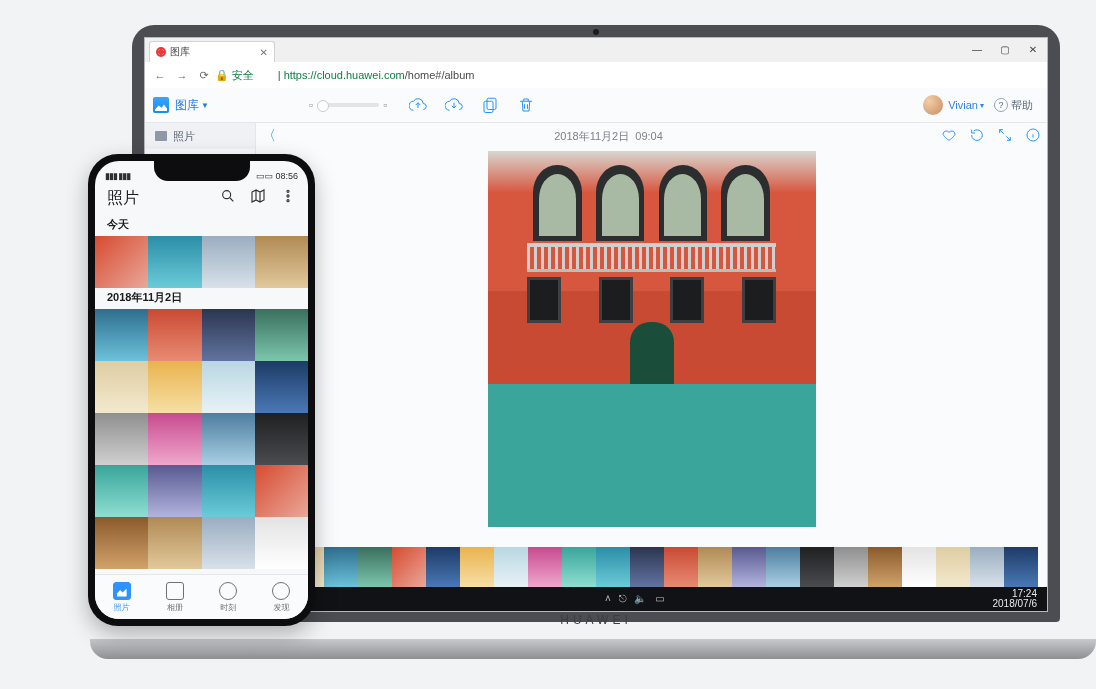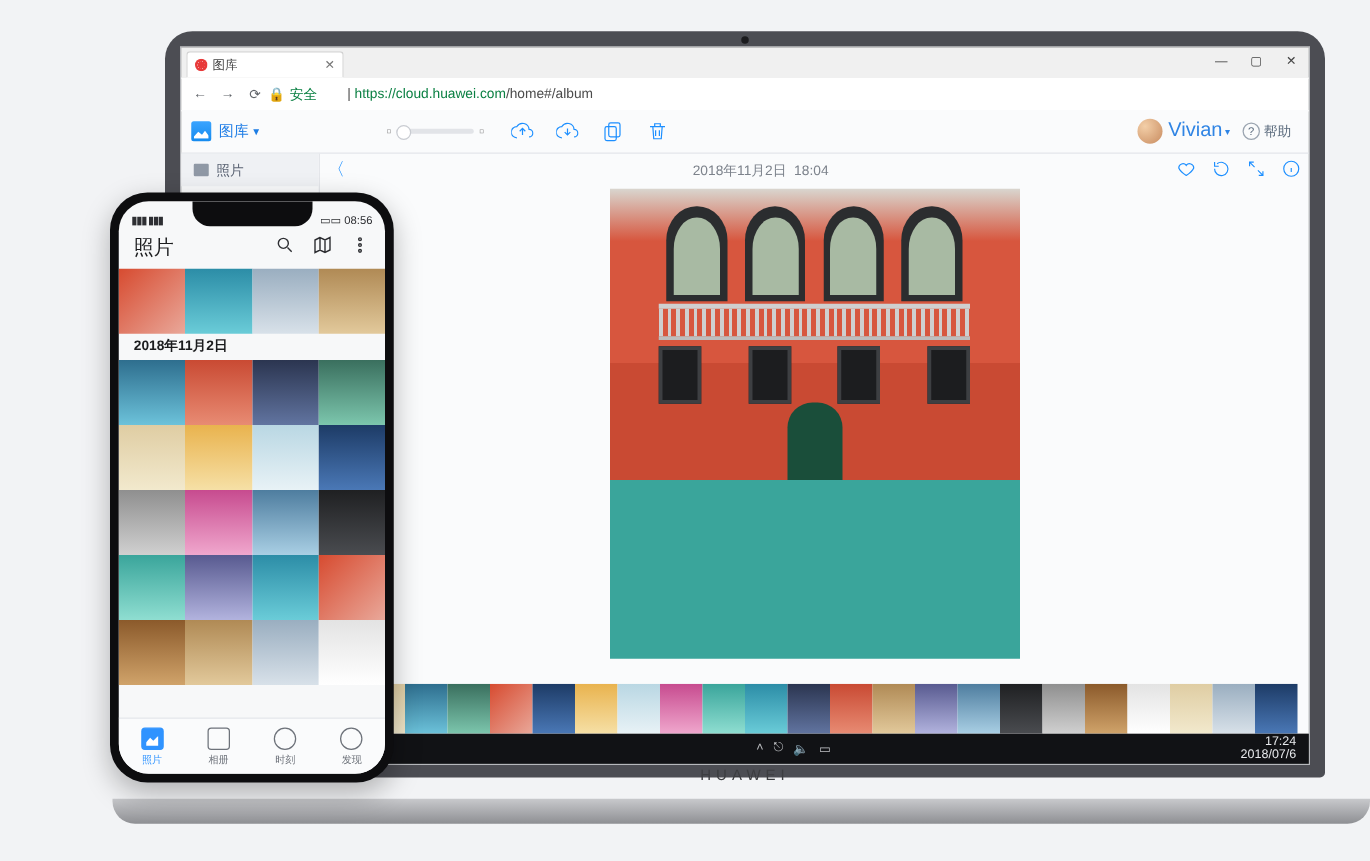--- a/index.html
+++ b/index.html
@@ -1,18 +1,18 @@
 <!DOCTYPE html>
 <html><head>
 <meta charset="utf-8">
 <style>
 html,body{margin:0;padding:0;width:1096px;height:689px;background:#f2f3f5;font-family:"Segoe UI","Microsoft YaHei",Arial,sans-serif;overflow:hidden;position:relative;}
 
 .laptop{position:absolute;left:132px;top:25px;width:928px;height:597px;background:#4c4d53;border-radius:22px 22px 4px 4px;}
-.laptop-inner{position:absolute;left:12px;top:12px;right:12px;bottom:10px;background:#737373;border:1px solid #b6b8bc;}
+.laptop-inner{position:absolute;left:12px;top:12px;right:12px;bottom:10px;background:#fca5a5;border:1px solid #b6b8bc;}
 .laptop-cam{position:absolute;left:50%;top:4px;width:6px;height:6px;margin-left:-3px;background:#1b1b1e;border-radius:50%;}
 .laptop-base{position:absolute;left:90px;right:0;bottom:30px;height:20px;background:linear-gradient(#c8c9cc,#8e8f93);border-radius:0 0 18px 18px;}
 .laptop-badge{position:absolute;left:50%;transform:translateX(-50%);bottom:-5px;font-size:12px;letter-spacing:4px;color:#3c3d40;}
 
 .chrome{position:absolute;left:0;top:0;right:0;height:24px;background:#f0f0f0;border-bottom:1px solid #d2d2d2;display:flex;align-items:flex-end;}
 .chrome .tab{margin-left:4px;height:20px;width:112px;background:#ffffff;border:1px solid #d2d2d2;border-bottom:none;border-radius:3px 3px 0 0;display:flex;align-items:center;padding:0 6px;font-size:10px;color:#444;}
 .chrome .tab .favicon{width:10px;height:10px;background:radial-gradient(circle,#e83a3a 40%,#f0a3a3 42%,transparent 44%),conic-gradient(#e83a3a 0 360deg);border-radius:50%;margin-right:4px;}
 .chrome .tab .tab-x{margin-left:auto;color:#777;font-size:10px;}
 .chrome .win-ctrl{margin-left:auto;display:flex;}
 .chrome .win-ctrl div{width:28px;height:24px;text-align:center;line-height:24px;font-size:10px;color:#444;}
@@ -29,21 +29,21 @@
 .wa-bar .title{color:#207ee6;}
 .wa-bar .caret{color:#1d7de4;margin-left:2px;font-size:8px;}
 .wa-bar .slider{display:flex;align-items:center;margin-left:100px;color:#999;}
 .wa-bar .slider .knob{width:62px;height:4px;background:#e2e4e8;border-radius:2px;margin:0 4px;position:relative;}
 .wa-bar .slider .knob::before{content:"";position:absolute;left:0;width:10px;height:10px;top:-3px;border:1px solid #c9ccd2;background:#fff;border-radius:50%;}
 .wa-bar .tools{margin-left:22px;display:flex;gap:18px;color:#1d8fff;}
 .wa-bar .tools .t{width:18px;height:18px;}
 .wa-bar .tools svg{width:18px;height:18px;stroke:#1d8fff;fill:none;stroke-width:1.3;}
 .wa-bar .user{margin-left:auto;display:flex;align-items:center;margin-right:14px;}
 .wa-bar .avatar{width:20px;height:20px;border-radius:50%;background:radial-gradient(circle at 30% 30%,#f3cfa8,#c88b5f);margin-right:5px;}
-.wa-bar .uname{color:#2f84e4;font-size:16px;}
+.wa-bar .uname{color:#2f84e4;font-size:11px;}
 .wa-bar .ucaret{color:#2f84e4;font-size:8px;margin:0 10px 0 2px;}
 .wa-bar .help{color:#5b6b7d;font-size:11px;display:flex;align-items:center;}
 .wa-bar .help::before{content:"?";display:inline-block;width:12px;height:12px;border:1px solid #9aa4b0;border-radius:50%;text-align:center;line-height:12px;font-size:9px;margin-right:3px;}
 .wa-body{flex:1;display:flex;min-height:0;}
 .sidebar{width:110px;border-right:1px solid #e4e6ea;font-size:11px;}
 .sidebar .row{height:26px;display:flex;align-items:center;padding-left:10px;color:#5a6373;}
 .sidebar .row.sel{background:#eff1f4;}
 .sidebar .row .pre{width:12px;height:10px;margin-right:6px;background:#b9bec6;border-radius:1px;}
 .sidebar .row.sel .pre{background:#8f98a5;}
 .sidebar .row .plus{margin-left:auto;margin-right:8px;color:#2f93ff;font-size:14px;}
@@ -187,21 +187,21 @@
           </div>
           <div class="row">
             <span>相册</span>
             <span class="plus">＋</span>
           </div>
         </div>
 
         <div class="viewer">
           <div class="viewer-top">
             <span class="back">〈</span>
-            <span class="date"><span>2018年11月2日</span>&nbsp;&nbsp;<span>18:04</span></span>
+            <span class="date"><span>2018年11月2日</span>&nbsp;&nbsp;<span>09:04</span></span>
             <span class="corner">
               <span><svg viewBox="0 0 24 24">
                     <path d="M12 20s-7-4.5-9-9a5 5 0 0 1 9-3 5 5 0 0 1 9 3c-2 4.5-9 9-9 9z"></path>
                   </svg></span>
               <span><svg viewBox="0 0 24 24">
                     <path d="M4 12a8 8 0 1 0 3-6M4 4v5h5"></path>
                   </svg></span>
               <span><svg viewBox="0 0 24 24">
                     <path d="M4 9V4h5M20 15v5h-5M4 4l6 6M20 20l-6-6"></path>
                   </svg></span>
@@ -318,20 +318,21 @@
               <path d="M9 3 3 6v15l6-3 6 3 6-3V3l-6 3-6-3zM9 3v15M15 6v15"></path>
             </svg></span>
         <span><svg viewBox="0 0 24 24" fill="#2e2f33">
               <circle cx="12" cy="5" r="1.6"></circle>
               <circle cx="12" cy="12" r="1.6"></circle>
               <circle cx="12" cy="19" r="1.6"></circle>
             </svg></span>
       </span>
     </div>
 
+    <div class="p-section-title">今天</div>
     <div class="p-grid four">
       <div class="c1"></div>
         <div class="c2"></div>
         <div class="c3"></div>
         <div class="c4"></div>
     </div>
 
     <div class="p-section-title">2018年11月2日</div>
     <div class="p-grid four">
       <div class="c12"></div>

